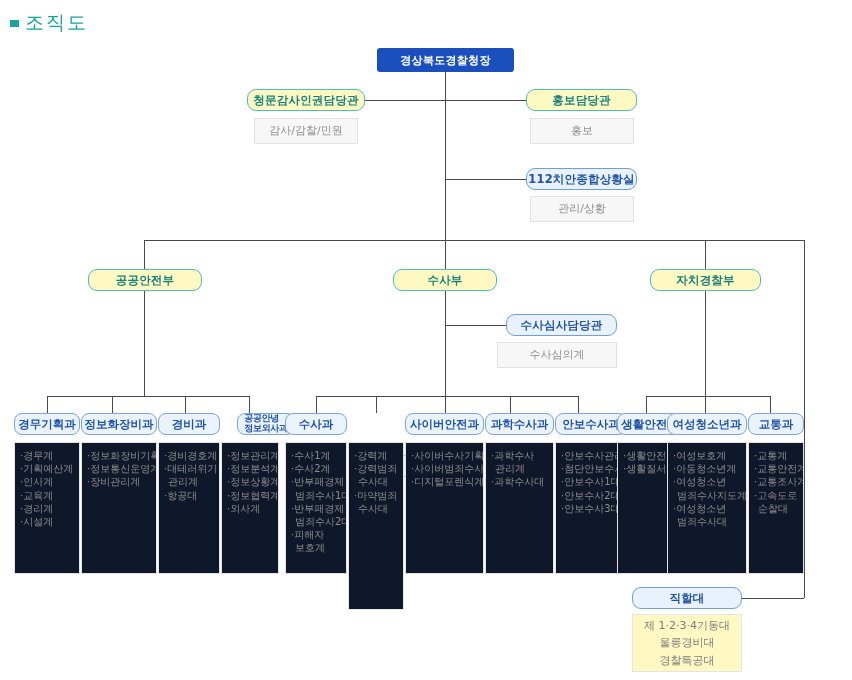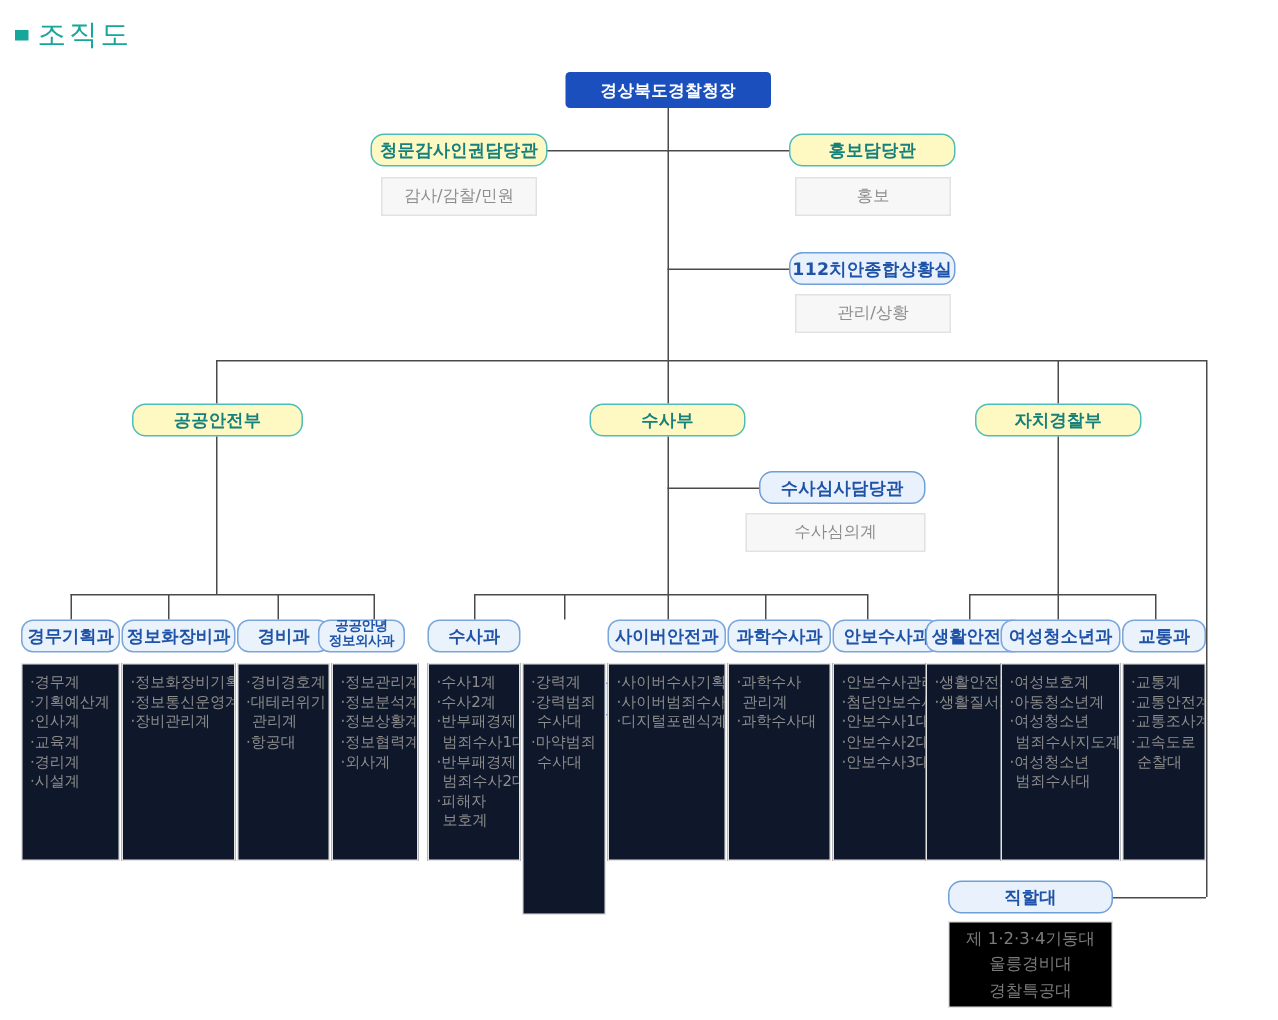--- a/index.html
+++ b/index.html
@@ -49,38 +49,38 @@
     color:#8d8d8d;font-size:11px;
     display:flex;align-items:center;justify-content:center;
     flex-direction:column;line-height:1.5;
   }
 
   
   .dept{
     background:#eaf2fc;border:1.5px solid #7aa6da;border-radius:8px;
     color:#1f53a8;font-weight:bold;font-size:11.5px;
     display:flex;align-items:center;justify-content:center;
-    text-align:center;line-height:1.08;
+    line-height:1.08;
     padding:0 2px;
   }
   .dept.two-line{font-size:9px;letter-spacing:-0.3px;}
 
   
   .detail{
     background:#0f172a;border:1px solid #e4e4e4;
     color:#8d8d8d;font-size:10px;line-height:1.32;
     padding:6px 4px 4px 5px;
     overflow:hidden;
   }
   .detail div{white-space:nowrap;}
   .detail .cont{padding-left:4px;}
 
   
   .detail-center{
-    background:#000000;border:1px solid #e4e4e4;
+    background:#fef9c3;border:1px solid #e4e4e4;
     color:#7b7b7b;font-size:11px;line-height:1.6;
     display:flex;flex-direction:column;align-items:center;justify-content:center;
   }
 
   
   .ln{position:absolute;background:#4a4a4a;}
   .lnv{width:1px;}
   .lnh{height:1px;}
 </style>
 </head>
@@ -149,21 +149,21 @@
   <div class="ln lnv" style="left:578px;top:396px;height:17px;"></div>
 
   <div class="ln lnh" style="left:646px;top:396px;width:124px;"></div>
   <div class="ln lnv" style="left:646px;top:396px;height:17px;"></div>
   <div class="ln lnv" style="left:705px;top:396px;height:17px;"></div>
   <div class="ln lnv" style="left:770px;top:396px;height:17px;"></div>
 
   <div class="abs dept" style="left:14px;top:413px;width:66px;height:22px;">경무기획과</div>
   <div class="abs dept" style="left:81px;top:413px;width:76px;height:22px;">정보화장비과</div>
   <div class="abs dept" style="left:158px;top:413px;width:62px;height:22px;">경비과</div>
-  <div class="abs dept two-line" style="left:212px;top:413px;width:58px;height:22px;white-space:pre-line;">공공안녕
+  <div class="abs dept two-line" style="left:237px;top:413px;width:58px;height:22px;white-space:pre-line;">공공안녕
 정보외사과</div>
 
   <div class="abs dept" style="left:285px;top:413px;width:62px;height:22px;">수사과</div>
   <div class="abs dept" style="left:357px;top:413px;width:56px;height:22px;margin-top:42px;">형사과</div>
   <div class="abs dept" style="left:405px;top:413px;width:79px;height:22px;">사이버안전과</div>
   <div class="abs dept" style="left:485px;top:413px;width:69px;height:22px;">과학수사과</div>
   <div class="abs dept" style="left:555px;top:413px;width:72px;height:22px;">안보수사과</div>
 
   <div class="abs dept" style="left:617px;top:413px;width:66px;height:22px;">생활안전과</div>
   <div class="abs dept" style="left:667px;top:413px;width:80px;height:22px;">여성청소년과</div>

